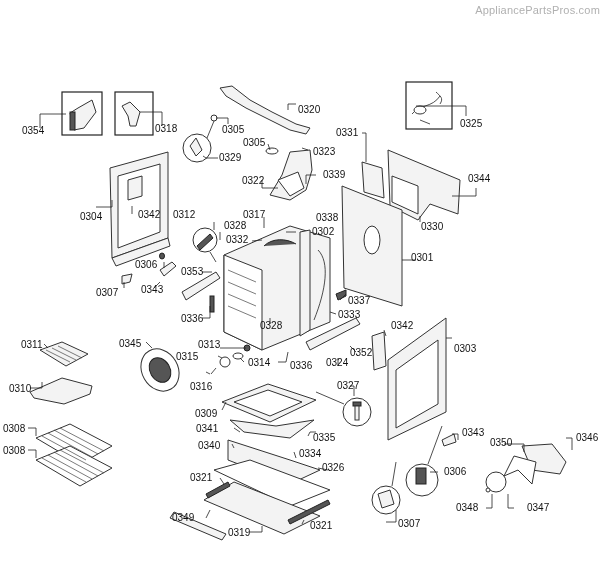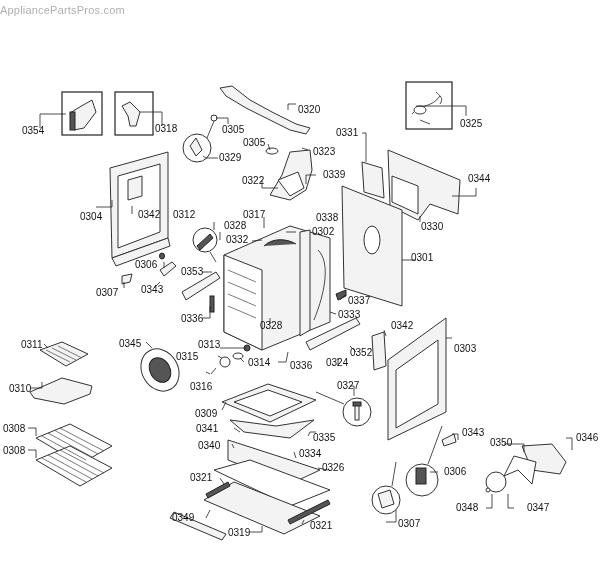--- a/index.html
+++ b/index.html
@@ -1,17 +1,17 @@
 <!DOCTYPE html>
 <html><head>
 <meta charset="utf-8">
 <style>
   html, body { margin:0; padding:0; background:#ffffff; }
   body { width:600px; height:583px; position:relative; overflow:hidden; font-family:"Liberation Sans", sans-serif; }
-  #watermark { position:absolute; top:4px; left:0; width:600px; text-align:left; font-size:11px; color:#b0b0b0; letter-spacing:0.2px; }
+  #watermark { position:absolute; top:4px; left:0; width:600px; text-align:right; font-size:11px; color:#b0b0b0; letter-spacing:0.2px; }
   #diagram { position:absolute; left:0; top:0; width:600px; height:583px; }
   .lbl { font-family:"Liberation Sans", sans-serif; font-size:10px; fill:#111; }
   .lead { stroke:#222; stroke-width:0.8; fill:none; }
   .part { stroke:#333; stroke-width:1; fill:#f3f3f3; }
   .part2 { stroke:#333; stroke-width:1; fill:#ffffff; }
   .dark { fill:#555; stroke:#222; stroke-width:1; }
   .hatch { stroke:#444; stroke-width:0.7; }
   .box { stroke:#222; stroke-width:1.2; fill:#fff; }
 </style>
 </head>

